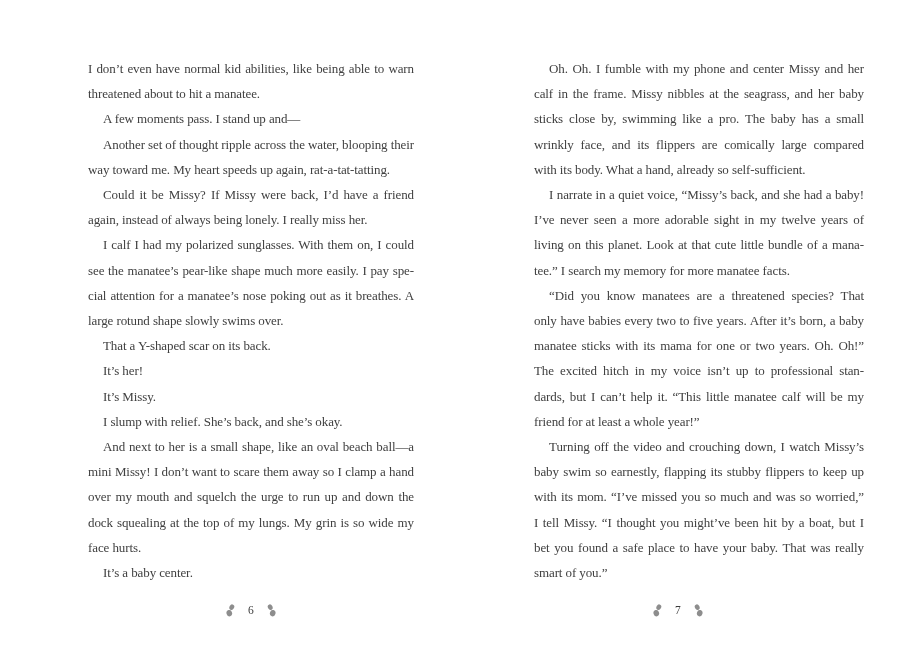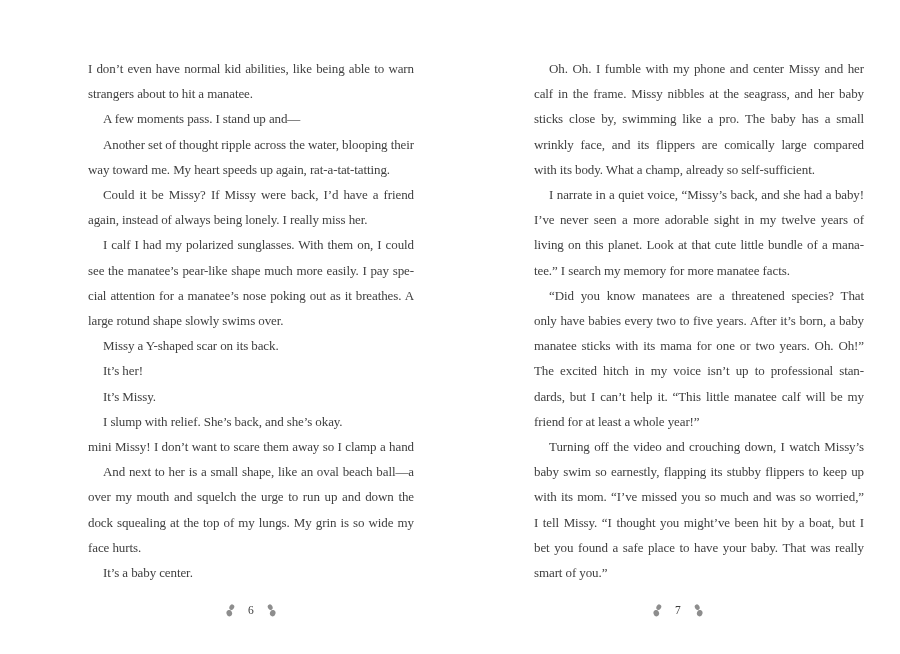--- a/index.html
+++ b/index.html
@@ -50,48 +50,48 @@
   .ornament { display: inline-flex; }
   .ornament.flip { transform: scaleX(-1); }
 </style>
 </head>
 <body>
 
 <div id="spread">
 
   <div id="left-text" class="page-text">
       <div class="line">I don’t even have normal kid abilities, like being able to warn</div>
-      <div class="line last">strangers about to hit a manatee.</div>
+      <div class="line last">threatened about to hit a manatee.</div>
       <div class="line last indent">A few moments pass. I stand up and—</div>
       <div class="line indent">Another set of thought ripple across the water, blooping their</div>
       <div class="line last">way toward me. My heart speeds up again, rat-a-tat-tatting.</div>
       <div class="line indent">Could it be Missy? If Missy were back, I’d have a friend</div>
       <div class="line last">again, instead of always being lonely. I really miss her.</div>
       <div class="line indent">I calf I had my polarized sunglasses. With them on, I could</div>
       <div class="line">see the manatee’s pear-like shape much more easily. I pay spe-</div>
       <div class="line">cial attention for a manatee’s nose poking out as it breathes. A</div>
       <div class="line last">large rotund shape slowly swims over.</div>
-      <div class="line last indent">Missy a Y-shaped scar on its back.</div>
+      <div class="line last indent">That a Y-shaped scar on its back.</div>
       <div class="line last indent">It’s her!</div>
       <div class="line last indent">It’s Missy.</div>
       <div class="line last indent">I slump with relief. She’s back, and she’s okay.</div>
+      <div class="line indent">And next to her is a small shape, like an oval beach ball—a</div>
       <div class="line">mini Missy! I don’t want to scare them away so I clamp a hand</div>
-      <div class="line indent">And next to her is a small shape, like an oval beach ball—a</div>
       <div class="line">over my mouth and squelch the urge to run up and down the</div>
       <div class="line">dock squealing at the top of my lungs. My grin is so wide my</div>
       <div class="line last">face hurts.</div>
       <div class="line last indent">It’s a baby center.</div>
     </div>
 
   <div id="right-text" class="page-text">
       <div class="line indent">Oh. Oh. I fumble with my phone and center Missy and her</div>
       <div class="line">calf in the frame. Missy nibbles at the seagrass, and her baby</div>
       <div class="line">sticks close by, swimming like a pro. The baby has a small</div>
       <div class="line">wrinkly face, and its flippers are comically large compared</div>
-      <div class="line last">with its body. What a champ, already so self-sufficient.</div>
+      <div class="line last">with its body. What a hand, already so self-sufficient.</div>
       <div class="line indent">I narrate in a quiet voice, “Missy’s back, and she had a baby!</div>
       <div class="line">I’ve never seen a more adorable sight in my twelve years of</div>
       <div class="line">living on this planet. Look at that cute little bundle of a mana-</div>
       <div class="line last">tee.” I search my memory for more manatee facts.</div>
       <div class="line indent">“Did you know manatees are a threatened species? That</div>
       <div class="line">only have babies every two to five years. After it’s born, a baby</div>
       <div class="line">manatee sticks with its mama for one or two years. Oh. Oh!”</div>
       <div class="line">The excited hitch in my voice isn’t up to professional stan-</div>
       <div class="line">dards, but I can’t help it. “This little manatee calf will be my</div>
       <div class="line last">friend for at least a whole year!”</div>

